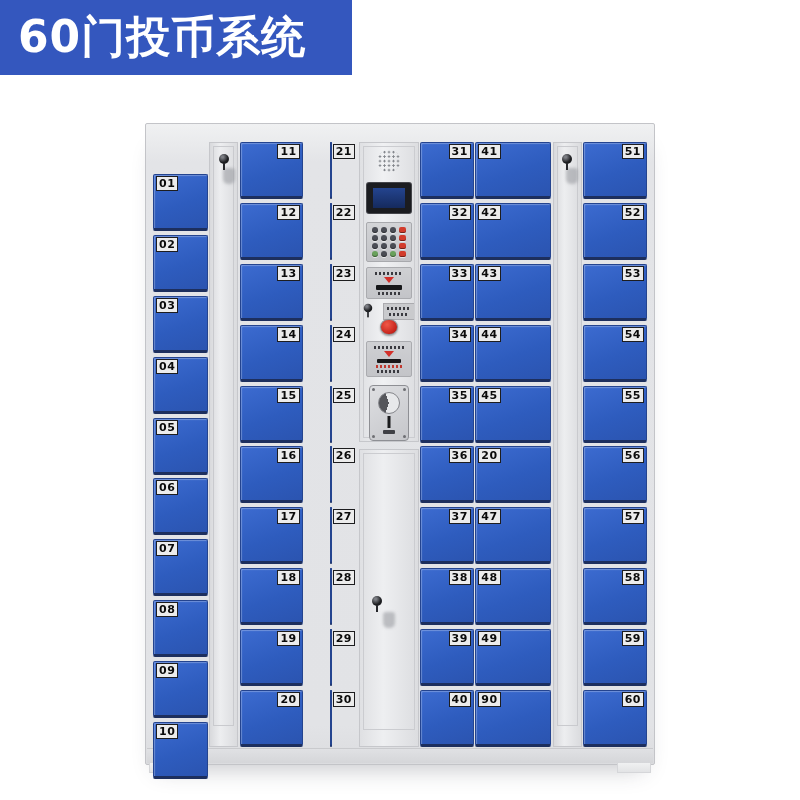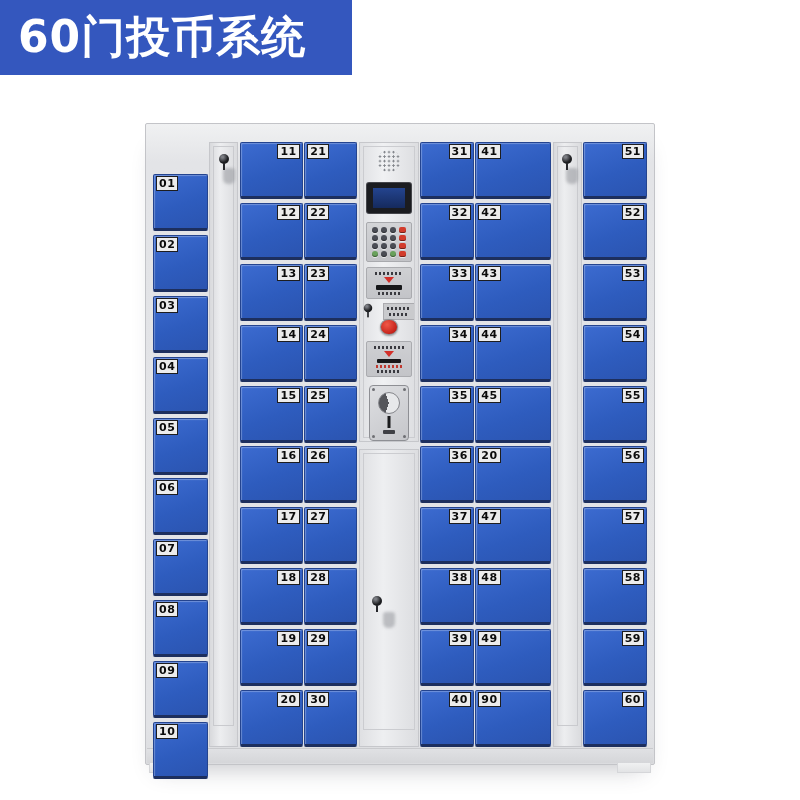--- a/index.html
+++ b/index.html
@@ -181,21 +181,21 @@
         <div class="door">
           <span class="door-num right">18</span>
         </div>
         <div class="door">
           <span class="door-num right">19</span>
         </div>
         <div class="door">
           <span class="door-num right">20</span>
         </div>
       </div>
-      <div class="door-col" style="width: 53px;">
+      <div class="door-col" style="width: 53px; align-items: center;">
         <div class="door">
           <span class="door-num left">21</span>
         </div>
         <div class="door">
           <span class="door-num left">22</span>
         </div>
         <div class="door">
           <span class="door-num left">23</span>
         </div>
         <div class="door">

